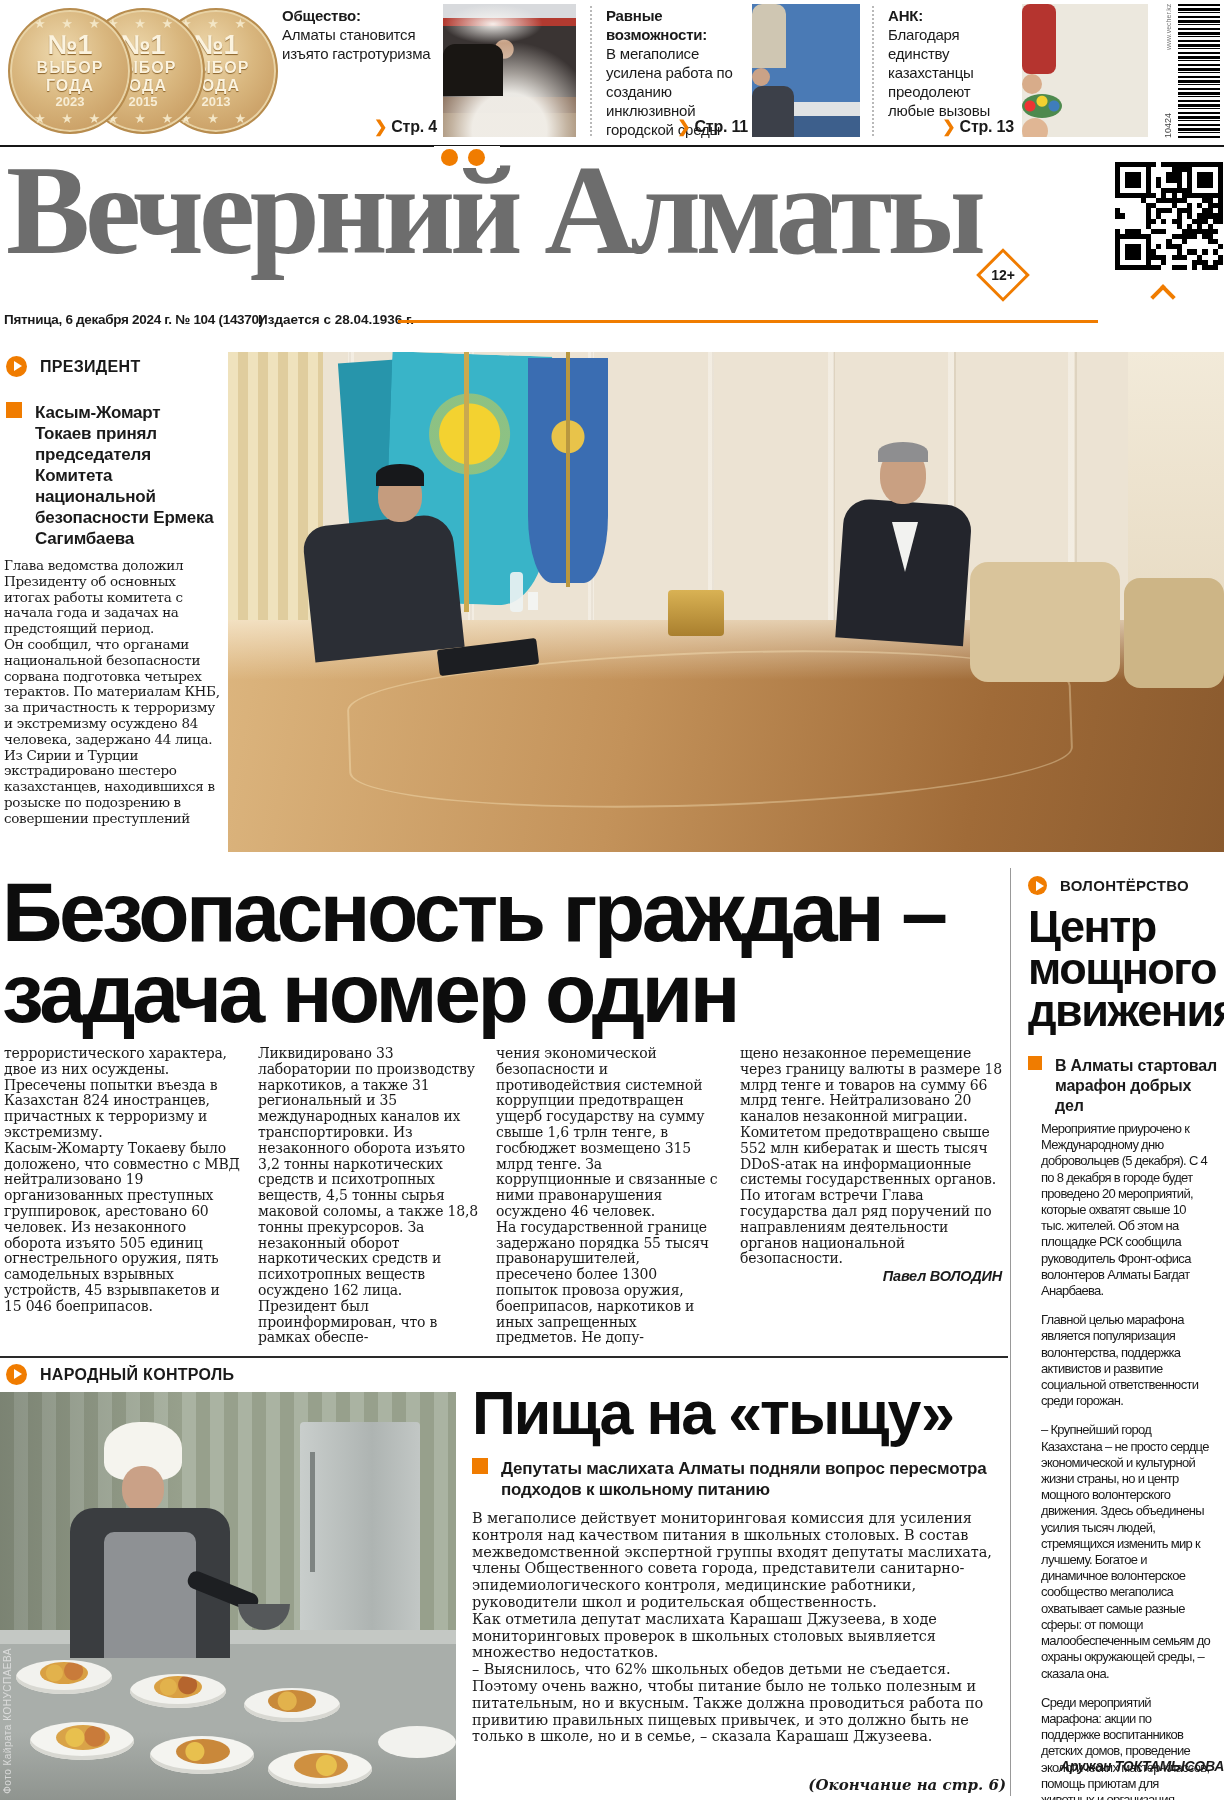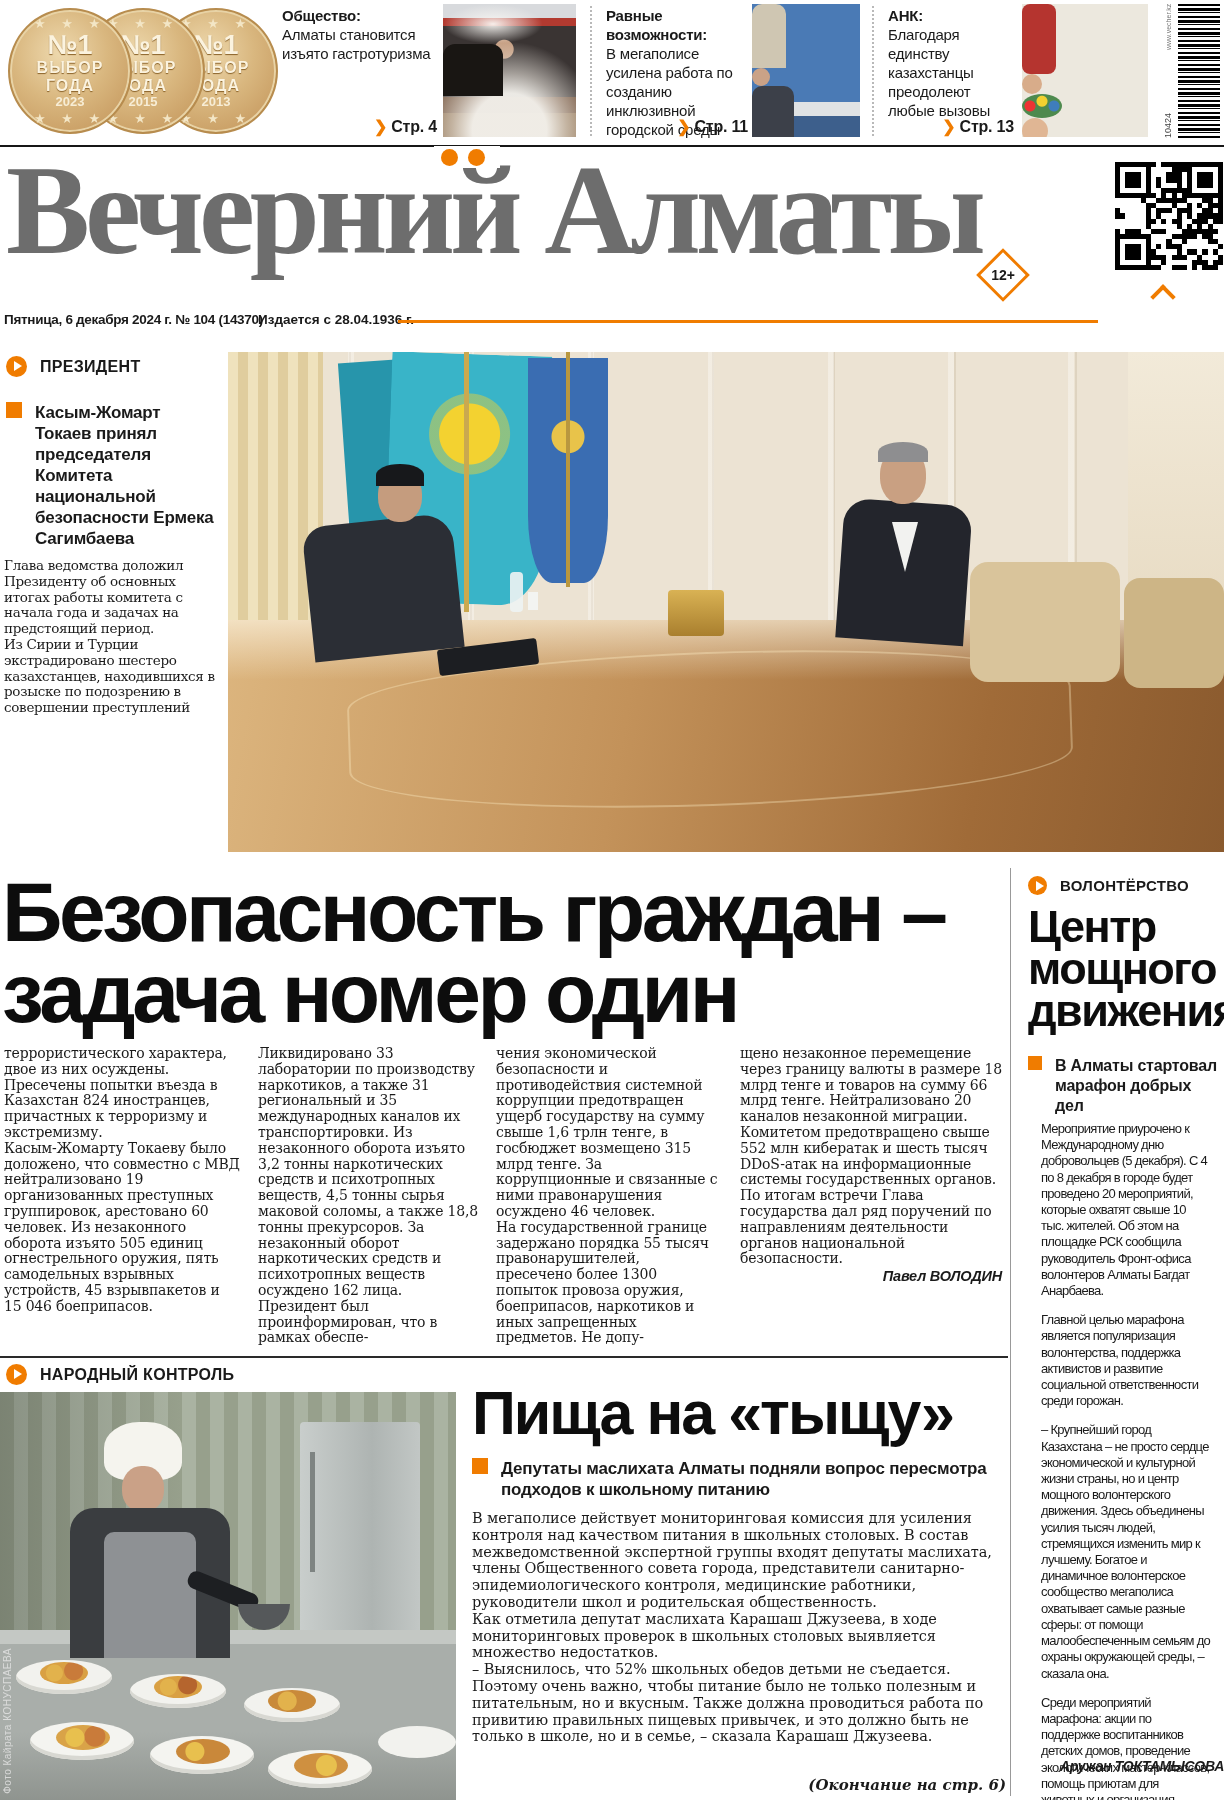--- a/index.html
+++ b/index.html
@@ -428,20 +428,21 @@
   <div class="sec" style="left:6px;top:356px;">
     <span class="sec-ico"></span>
     <span class="sec-lab">ПРЕЗИДЕНТ</span>
   </div>
   <div class="subhead" style="left:6px;top:402px;width:212px;">
     <span class="sq"></span>
     <span class="sh-t">Касым-Жомарт Токаев принял председателя Комитета национальной безопасности Ермека Сагимбаева</span>
   </div>
   <div class="lede serif">
     <p>Глава ведомства доложил Президенту об основных итогах работы комитета с начала года и задачах на предстоящий период.</p>
+    <p>Он сообщил, что органами национальной безопасности сорвана подготовка четырех терактов. По материалам КНБ, за причастность к терроризму и экстремизму осуждено 84 человека, задержано 44 лица.</p>
     <p>Из Сирии и Турции экстрадировано шестеро казахстанцев, находившихся в розыске по подозрению в совершении преступлений</p>
   </div>
 
   <div class="photo" style="left:228px;top:352px;width:996px;height:500px;background:linear-gradient(180deg,#ece3d3 0 55%,#e0d2ba 55% 100%);">
     <div class="p" style="left:0;top:0;width:996px;height:300px;background:repeating-linear-gradient(90deg,rgba(255,255,255,0.35) 0 6px,transparent 6px 120px),repeating-linear-gradient(90deg,rgba(160,140,105,0.18) 0 2px,transparent 2px 121px);"></div>
     <div class="p" style="left:0;top:0;width:95px;height:500px;background:repeating-linear-gradient(90deg,#efe2bd 0 10px,#e0cd9e 10px 20px);"></div>
     <div class="p" style="left:118px;top:8px;width:90px;height:235px;background:#2795ab;border-radius:0 0 40% 30%;transform:rotate(-4deg);"></div>
     <div class="p" style="left:160px;top:2px;width:160px;height:250px;background:radial-gradient(circle at 50% 32%,#f3d230 0 30px,rgba(243,210,48,0.45) 31px 40px,transparent 41px),#39b4c8;border-radius:0 0 28% 36%;transform:rotate(2deg);"></div>
     <div class="p" style="left:300px;top:6px;width:80px;height:225px;background:radial-gradient(circle at 50% 35%,#e8c34a 0 16px,transparent 17px),#3a6db2;border-radius:0 0 30% 30%;"></div>
     <div class="p" style="left:236px;top:0;width:5px;height:260px;background:#caa94f;"></div>
@@ -543,17 +544,17 @@
   </div>
 
   <div class="f-hl">Пища на «тыщу»</div>
   <div class="subhead f-sub">
     <span class="sq"></span>
     <span class="sh-t">Депутаты маслихата Алматы подняли вопрос пересмотра подходов к школьному питанию</span>
   </div>
   <div class="fbody serif">
     <p>В мегаполисе действует мониторинговая комиссия для усиления контроля над качеством питания в школьных столовых. В состав межведомственной экспертной группы входят депутаты маслихата, члены Общественного совета города, представители санитарно-эпидемиологического контроля, медицинские работники, руководители школ и родительская общественность.</p>
     <p>Как отметила депутат маслихата Карашаш Джузеева, в ходе мониторинговых проверок в школьных столовых выявляется множество недостатков.</p>
-    <p>– Выяснилось, что 52% школьных обедов детьми не съедается. Поэтому очень важно, чтобы питание было не только полезным и питательным, но и вкусным. Также должна проводиться работа по привитию правильных пищевых привычек, и это должно быть не только в школе, но и в семье, – сказала Карашаш Джузеева.</p>
+    <p>– Выяснилось, что 62% школьных обедов детьми не съедается. Поэтому очень важно, чтобы питание было не только полезным и питательным, но и вкусным. Также должна проводиться работа по привитию правильных пищевых привычек, и это должно быть не только в школе, но и в семье, – сказала Карашаш Джузеева.</p>
   </div>
   <div class="f-cont serif">(Окончание на стр. 6)</div>
 
 </div>
 
 </body></html>

